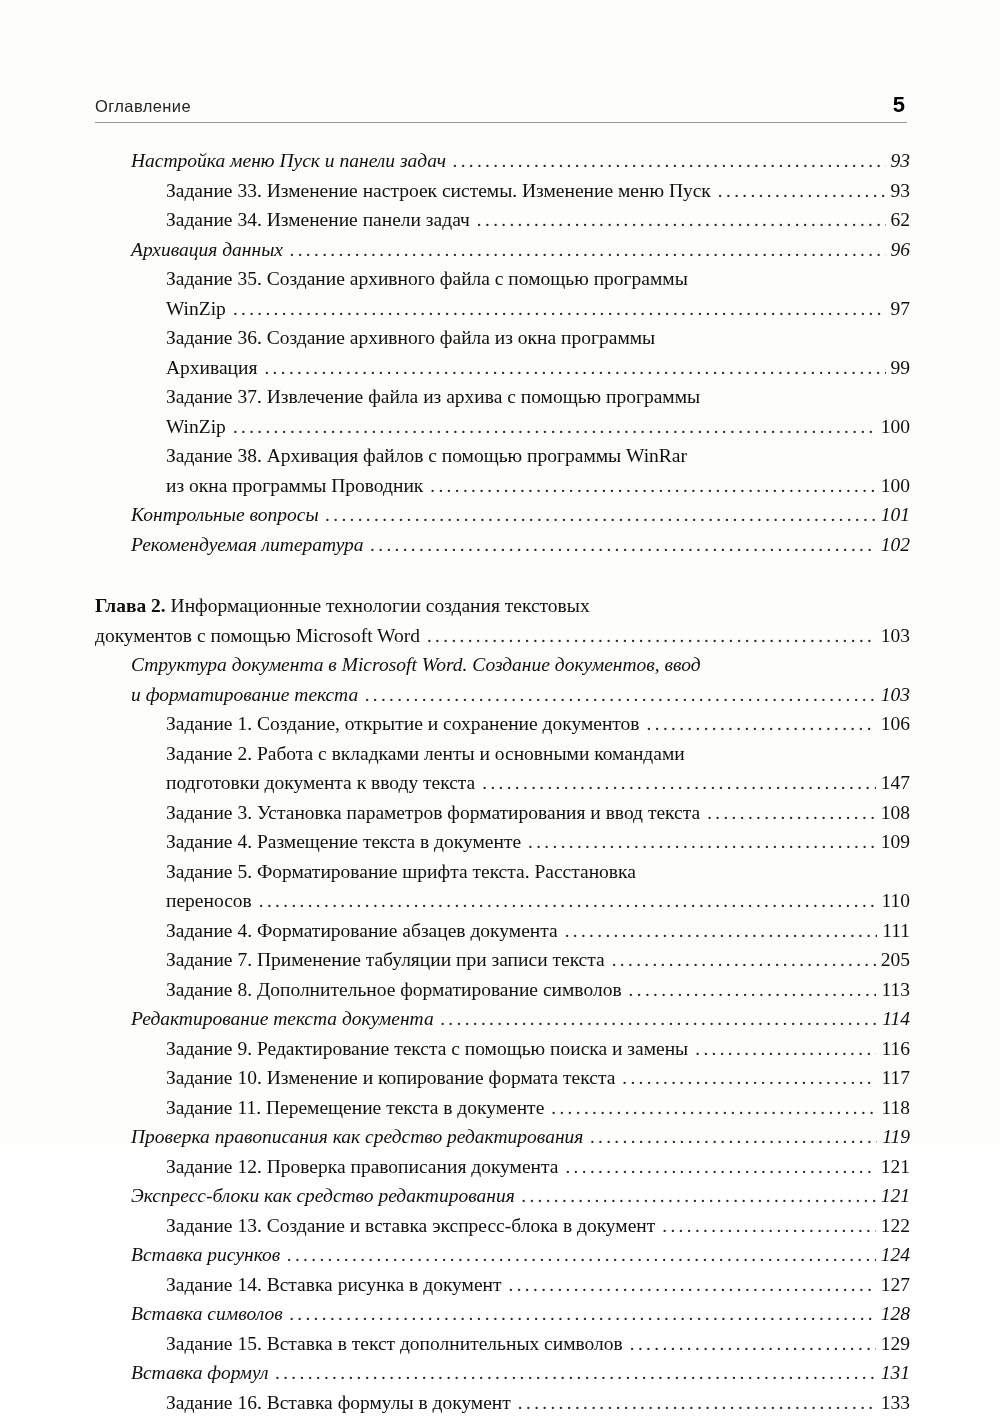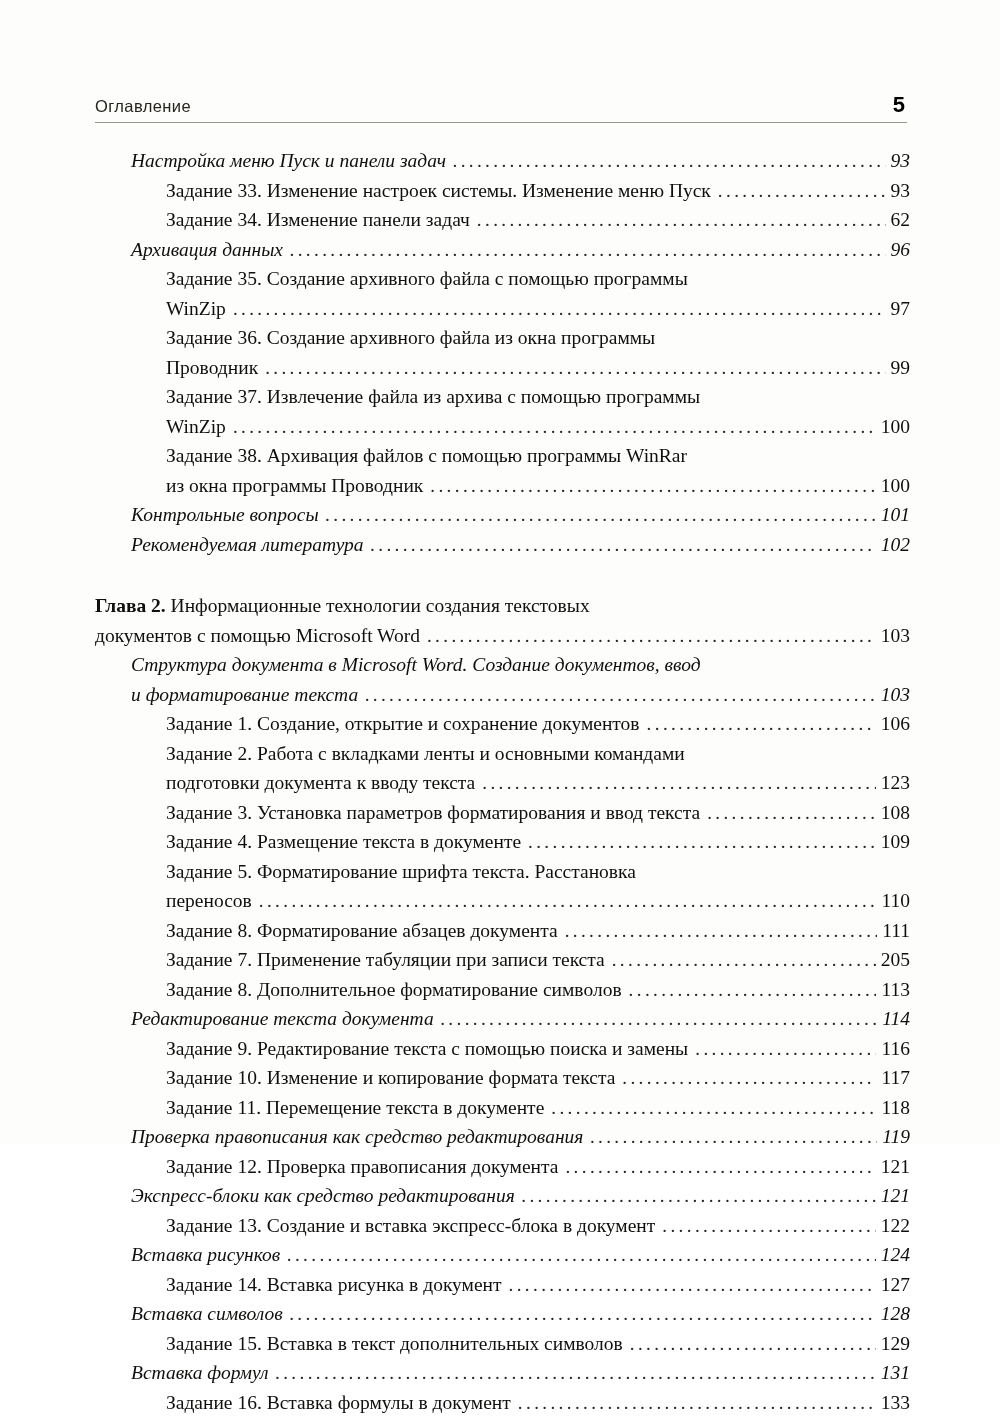--- a/index.html
+++ b/index.html
@@ -135,21 +135,21 @@
         <span class="txt">WinZip</span>
         <span class="dots">........................................................................................................................................................................................................</span>
         <span class="pg">97</span>
       </div>
       <div class="row lvl2 nodots">
         <span class="txt">Задание 36. Создание архивного файла из окна программы</span>
         <span class="dots">........................................................................................................................................................................................................</span>
         <span class="pg"></span>
       </div>
       <div class="row lvl2">
-        <span class="txt">Проводник</span>
+        <span class="txt">Архивация</span>
         <span class="dots">........................................................................................................................................................................................................</span>
         <span class="pg">99</span>
       </div>
       <div class="row lvl2 nodots">
         <span class="txt">Задание 37. Извлечение файла из архива с помощью программы</span>
         <span class="dots">........................................................................................................................................................................................................</span>
         <span class="pg"></span>
       </div>
       <div class="row lvl2">
         <span class="txt">WinZip</span>
@@ -202,21 +202,21 @@
         <span class="pg">106</span>
       </div>
       <div class="row lvl2 nodots">
         <span class="txt">Задание 2. Работа с вкладками ленты и основными командами</span>
         <span class="dots">........................................................................................................................................................................................................</span>
         <span class="pg"></span>
       </div>
       <div class="row lvl2">
         <span class="txt">подготовки документа к вводу текста</span>
         <span class="dots">........................................................................................................................................................................................................</span>
-        <span class="pg">123</span>
+        <span class="pg">147</span>
       </div>
       <div class="row lvl2">
         <span class="txt">Задание 3. Установка параметров форматирования и ввод текста</span>
         <span class="dots">........................................................................................................................................................................................................</span>
         <span class="pg">108</span>
       </div>
       <div class="row lvl2">
         <span class="txt">Задание 4. Размещение текста в документе</span>
         <span class="dots">........................................................................................................................................................................................................</span>
         <span class="pg">109</span>
@@ -225,21 +225,21 @@
         <span class="txt">Задание 5. Форматирование шрифта текста. Расстановка</span>
         <span class="dots">........................................................................................................................................................................................................</span>
         <span class="pg"></span>
       </div>
       <div class="row lvl2">
         <span class="txt">переносов</span>
         <span class="dots">........................................................................................................................................................................................................</span>
         <span class="pg">110</span>
       </div>
       <div class="row lvl2">
-        <span class="txt">Задание 8. Форматирование абзацев документа</span>
+        <span class="txt">Задание 4. Форматирование абзацев документа</span>
         <span class="dots">........................................................................................................................................................................................................</span>
         <span class="pg">111</span>
       </div>
       <div class="row lvl2">
         <span class="txt">Задание 7. Применение табуляции при записи текста</span>
         <span class="dots">........................................................................................................................................................................................................</span>
         <span class="pg">205</span>
       </div>
       <div class="row lvl2">
         <span class="txt">Задание 8. Дополнительное форматирование символов</span>

